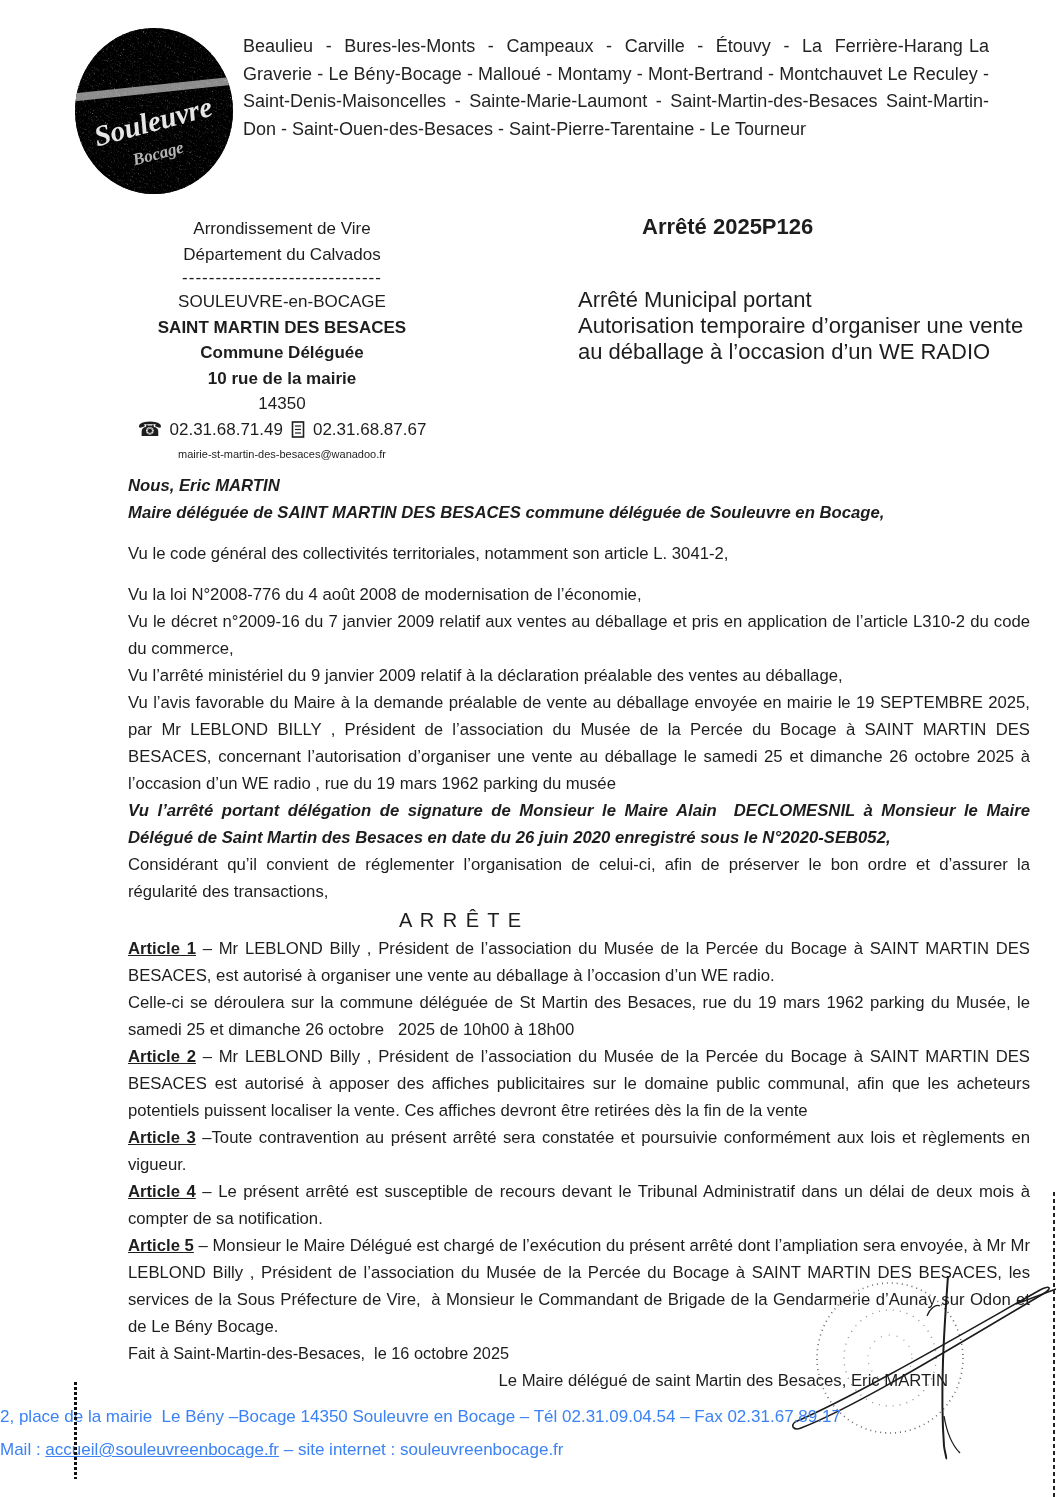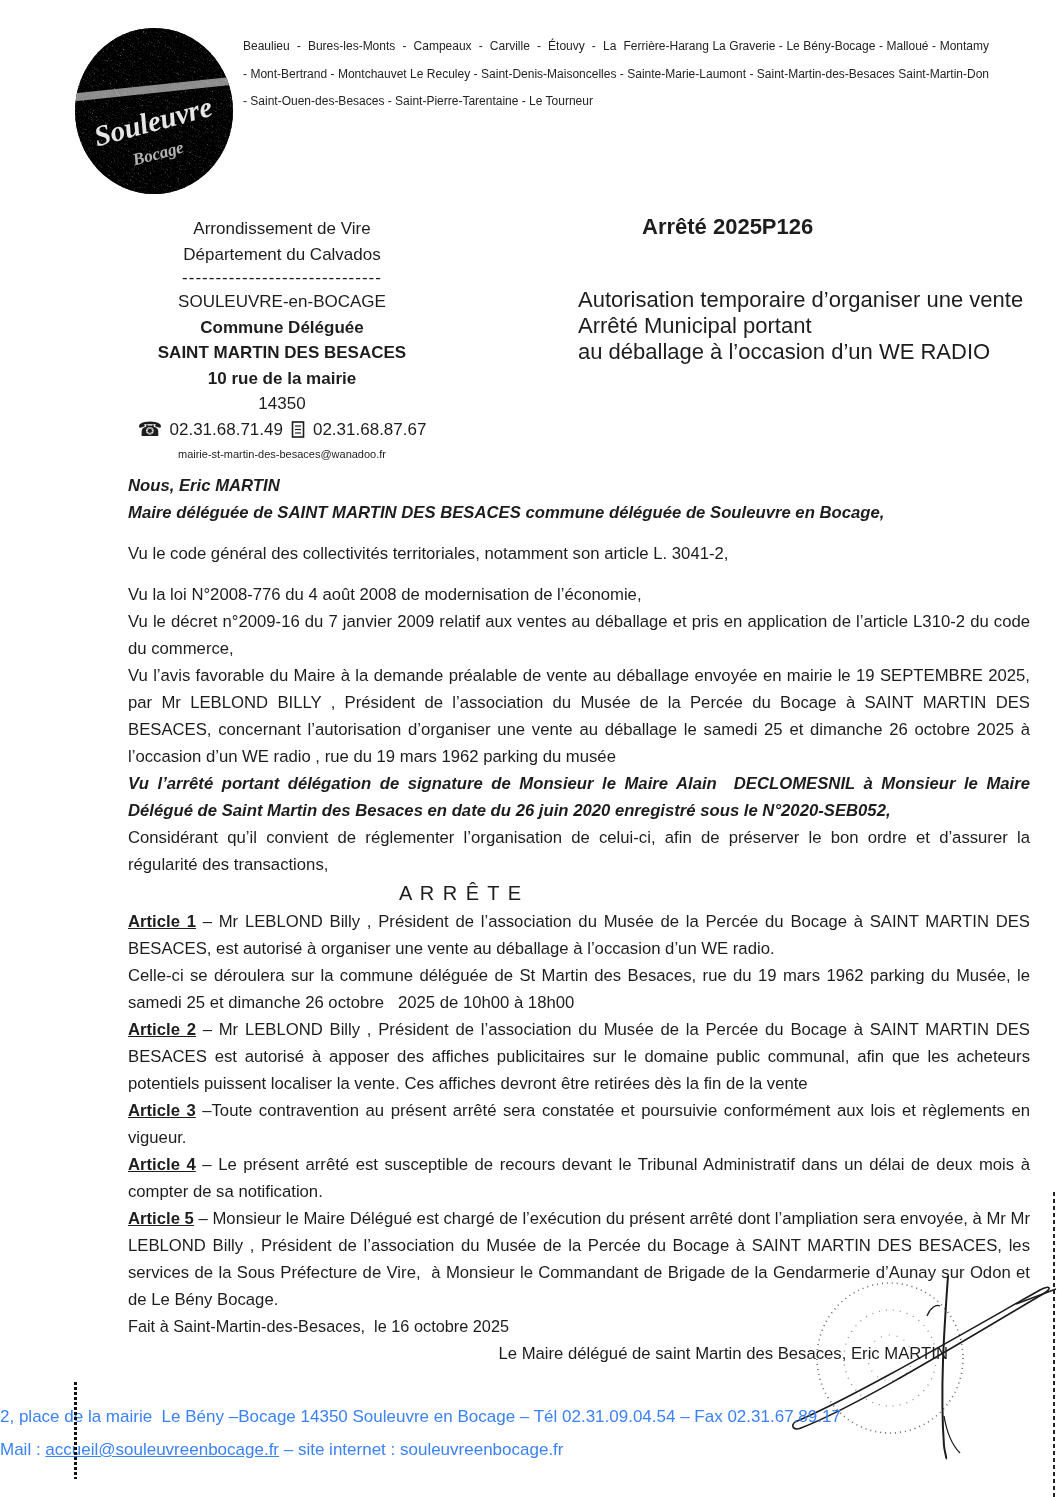--- a/index.html
+++ b/index.html
@@ -6,21 +6,21 @@
   .page{
     position:relative;width:1058px;height:1497px;background:#ffffff;
     font-family:"Liberation Sans",sans-serif;color:#1d1d1d;overflow:hidden;
     margin:0 auto;
   }
   .pre{white-space:pre-wrap;}
   
   .logo{position:absolute;left:74px;top:27px;width:160px;height:168px;}
   .communes{
     position:absolute;left:243px;top:33px;width:746px;
-    font-size:12px;line-height:27.5px;text-align:justify;color:#232323;
+    font-size:18px;line-height:27.5px;text-align:justify;color:#232323;
   }
   .sender{
     position:absolute;left:94px;top:216px;width:376px;text-align:center;
     font-size:17px;line-height:25.5px;
   }
   .sender .b{font-weight:bold;}
   .sender .divider{letter-spacing:1px;line-height:22px;}
   .sender .email{font-size:11px;}
   .contact-line{display:flex;justify-content:center;align-items:center;gap:7px;}
   .phone-glyph{font-size:20px;line-height:1;}
@@ -82,51 +82,52 @@
     </g>
   </svg>
 
   <div class="communes pre">Beaulieu  -  Bures-les-Monts  -  Campeaux  -  Carville  -  Étouvy  -  La  Ferrière-Harang La Graverie - Le Bény-Bocage - Malloué - Montamy - Mont-Bertrand - Montchauvet Le Reculey - Saint-Denis-Maisoncelles - Sainte-Marie-Laumont - Saint-Martin-des-Besaces Saint-Martin-Don - Saint-Ouen-des-Besaces - Saint-Pierre-Tarentaine - Le Tourneur</div>
 
   <div class="sender">
     <div>Arrondissement de Vire</div>
     <div>Département du Calvados</div>
     <div class="divider">------------------------------</div>
     <div>SOULEUVRE-en-BOCAGE</div>
+    <div class="b">SAINT MARTIN DES BESACES</div>
     <div class="b">Commune Déléguée</div>
-    <div class="b">SAINT MARTIN DES BESACES</div>
     <div class="b">10 rue de la mairie</div>
     <div>14350</div>
     <div class="contact-line">
       <span class="phone-glyph">☎</span>
       <span>02.31.68.71.49</span>
       <svg class="fax-svg" width="16" height="17" viewBox="0 0 16 17" aria-hidden="true">
         <rect x="2.5" y="1" width="11" height="15" fill="none" stroke="#1d1d1d" stroke-width="1.6"></rect>
         <line x1="5" y1="5" x2="11" y2="5" stroke="#1d1d1d" stroke-width="1.2"></line>
         <line x1="5" y1="8.5" x2="11" y2="8.5" stroke="#1d1d1d" stroke-width="1.2"></line>
         <line x1="5" y1="12" x2="11" y2="12" stroke="#1d1d1d" stroke-width="1.2"></line>
       </svg>
       <span>02.31.68.87.67</span>
     </div>
     <div class="email">mairie-st-martin-des-besaces@wanadoo.fr</div>
   </div>
 
   <div class="reference">
     <div class="ref-number">Arrêté 2025P126</div>
+    <div>Arrêté Municipal portant</div>
     <div>Autorisation temporaire d’organiser une vente</div>
-    <div>Arrêté Municipal portant</div>
     <div>au déballage à l’occasion d’un WE RADIO</div>
   </div>
 
   <div class="doc-body">
     <p class="bi pre gap-after">Nous, Eric MARTIN
 Maire déléguée de SAINT MARTIN DES BESACES commune déléguée de Souleuvre en Bocage,</p>
     <p class="pre gap-after">Vu le code général des collectivités territoriales, notamment son article L. 3041-2,</p>
     <p class="pre">Vu la loi N°2008-776 du 4 août 2008 de modernisation de l’économie,</p>
     <p class="pre">Vu le décret n°2009-16 du 7 janvier 2009 relatif aux ventes au déballage et pris en application de l’article L310-2 du code du commerce,</p>
+    <p class="pre">Vu l’arrêté ministériel du 9 janvier 2009 relatif à la déclaration préalable des ventes au déballage,</p>
     <p class="pre">Vu l’avis favorable du Maire à la demande préalable de vente au déballage envoyée en mairie le 19 SEPTEMBRE 2025, par Mr LEBLOND BILLY , Président de l’association du Musée de la Percée du Bocage à SAINT MARTIN DES BESACES, concernant l’autorisation d’organiser une vente au déballage le samedi 25 et dimanche 26 octobre 2025 à l’occasion d’un WE radio , rue du 19 mars 1962 parking du musée</p>
     <p class="bi pre">Vu l’arrêté portant délégation de signature de Monsieur le Maire Alain  DECLOMESNIL à Monsieur le Maire Délégué de Saint Martin des Besaces en date du 26 juin 2020 enregistré sous le N°2020-SEB052,</p>
     <p class="pre">Considérant qu’il convient de réglementer l’organisation de celui-ci, afin de préserver le bon ordre et d’assurer la régularité des transactions,</p>
     <p class="arrete-heading">A R R Ê T E</p>
 
     <p class="pre"><span class="article-label">Article 1</span><span> – Mr LEBLOND Billy , Président de l’association du Musée de la Percée du Bocage à SAINT MARTIN DES BESACES, est autorisé à organiser une vente au déballage à l’occasion d’un WE radio.
 Celle-ci se déroulera sur la commune déléguée de St Martin des Besaces, rue du 19 mars 1962 parking du Musée, le  samedi 25 et dimanche 26 octobre   2025 de 10h00 à 18h00</span></p>
     <p class="pre"><span class="article-label">Article 2</span><span> – Mr LEBLOND Billy , Président de l’association du Musée de la Percée du Bocage à SAINT MARTIN DES BESACES est autorisé à apposer des affiches publicitaires sur le domaine public communal, afin que les acheteurs potentiels puissent localiser la vente. Ces affiches devront être retirées dès la fin de la vente</span></p>
     <p class="pre"><span class="article-label">Article 3</span><span> –Toute contravention au présent arrêté sera constatée et poursuivie conformément aux lois et règlements en vigueur.</span></p>
     <p class="pre"><span class="article-label">Article 4</span><span> – Le présent arrêté est susceptible de recours devant le Tribunal Administratif dans un délai de deux mois à compter de sa notification.</span></p>

